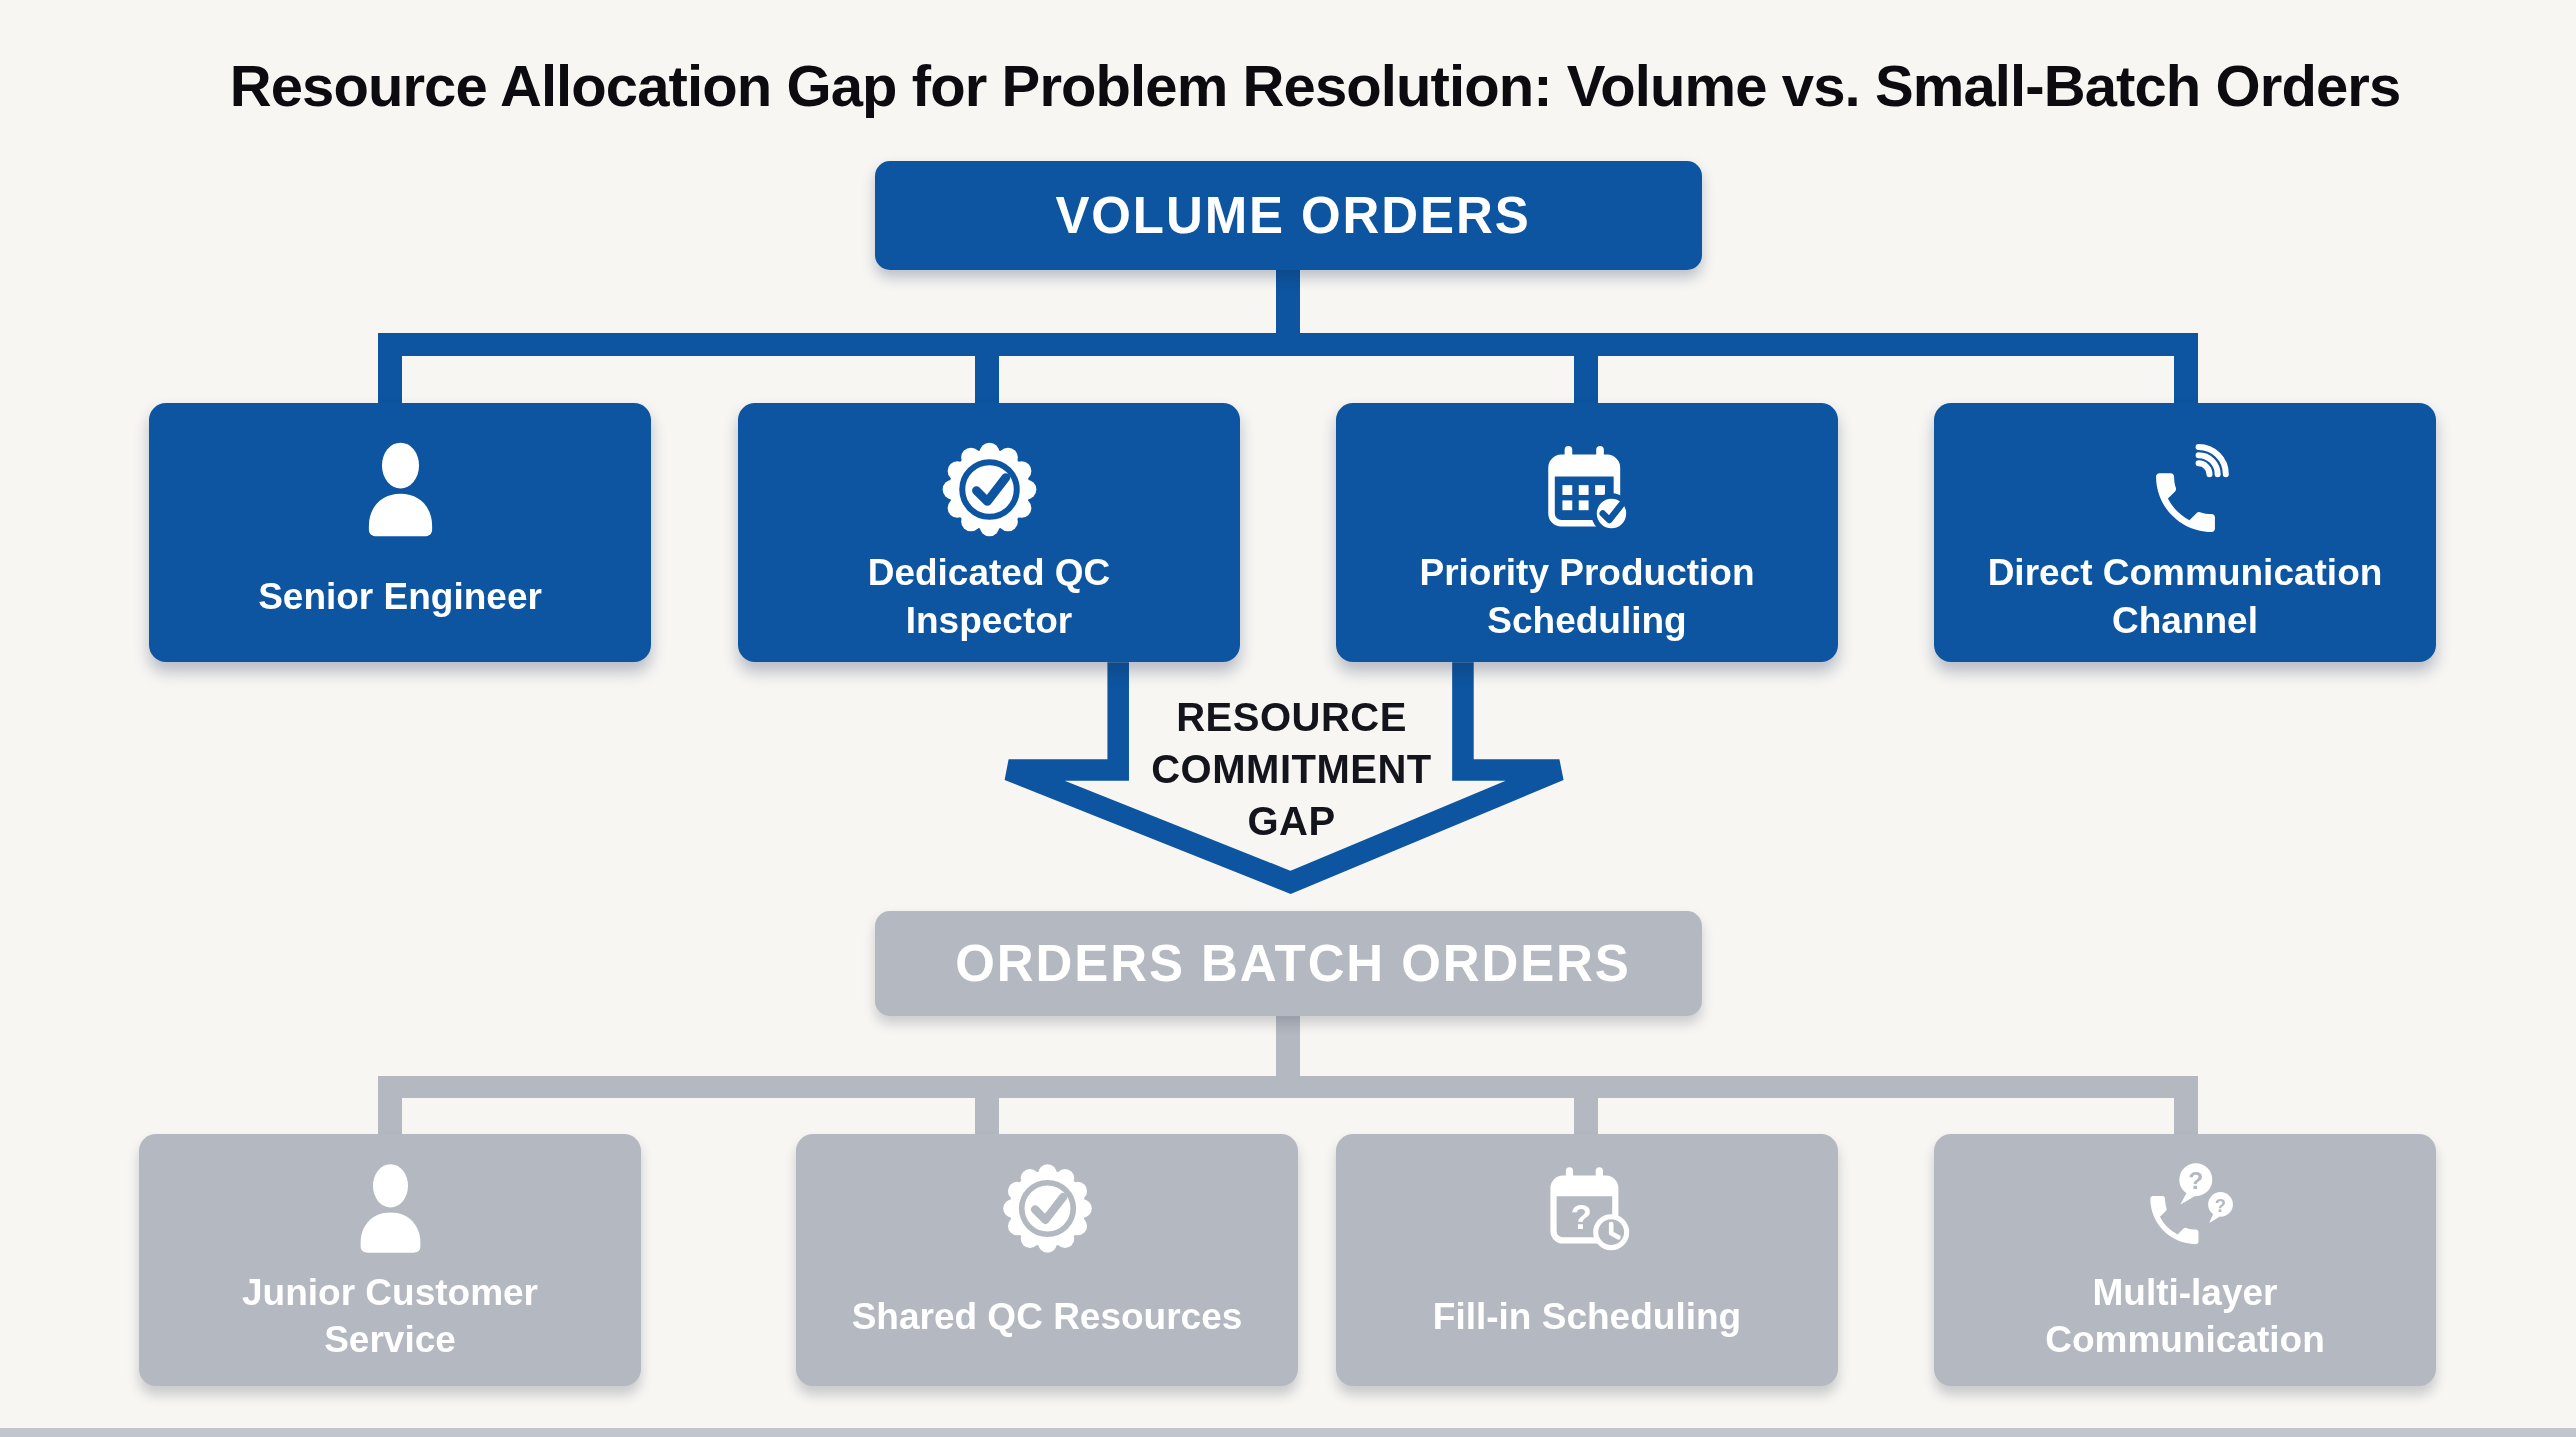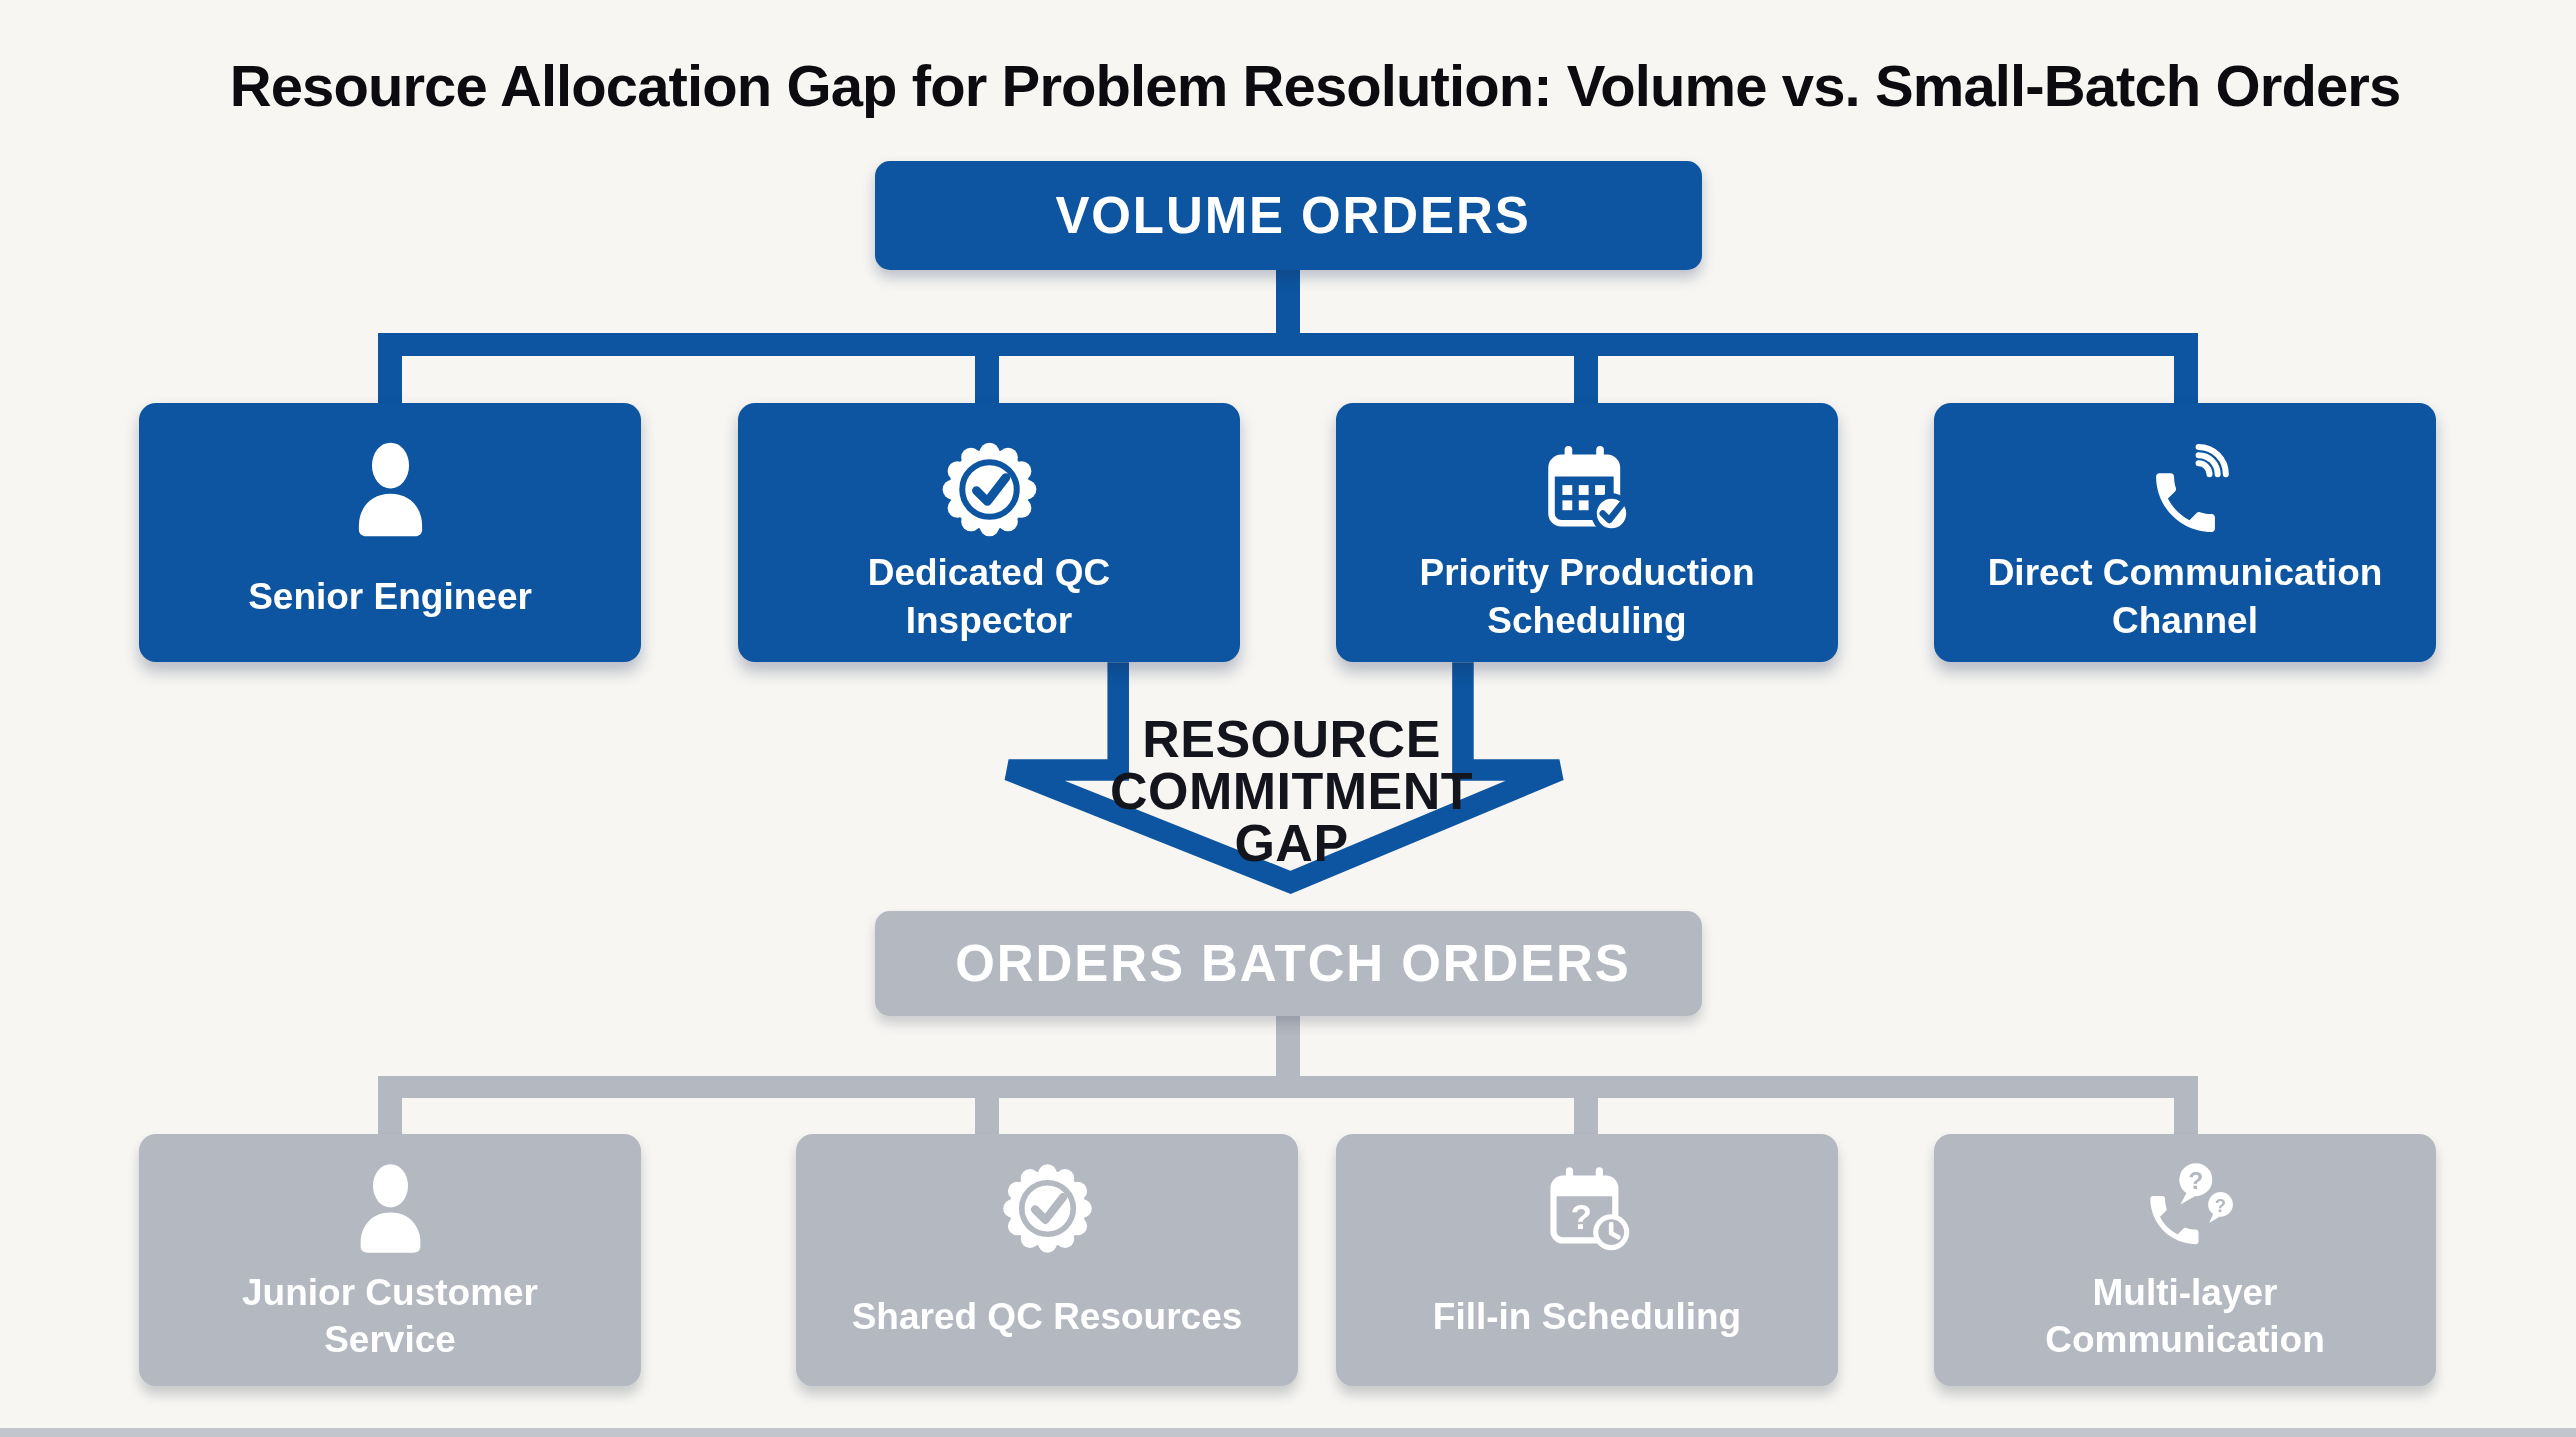--- a/index.html
+++ b/index.html
@@ -34,22 +34,22 @@
   .tone-blue{--accent:var(--blue);background:var(--blue);box-shadow:0 9.4px 15px rgba(20,40,80,.28);}
   .tone-gray{--accent:var(--gray);background:var(--gray);box-shadow:0 8.4px 11.2px rgba(60,65,80,.24);}
   .row-top .node{top:403px;height:259px;padding-top:32px;}
   .row-bottom .node{top:1134px;height:252px;padding-top:22.5px;}
   .node .icon{height:109px;width:109px;flex:none;}
   .row-bottom .node .icon{height:103px;width:103px;}
   .node .label{flex:1;display:flex;align-items:center;justify-content:center;
     font-size:37px;font-weight:600;line-height:1.28;white-space:pre-line;padding-bottom:13px;}
 
   .gap-arrow{position:absolute;left:973px;top:651px;width:637px;height:267px;}
-  .gap-label{position:absolute;left:1109px;top:713px;width:365px;text-align:center;
-    font-size:52px;font-weight:800;line-height:52px;letter-spacing:0.5px;color:var(--gap-text);white-space:pre-line;}
+  .gap-label{position:absolute;left:1109px;top:691px;width:365px;text-align:center;
+    font-size:40px;font-weight:800;line-height:52px;letter-spacing:0.5px;color:var(--gap-text);white-space:pre-line;}
 
   .bottom-strip{position:absolute;left:0;top:1428px;width:100%;height:9.4px;background:var(--strip);}
 
   svg text{font-family:"Liberation Sans",sans-serif;}
 </style>
 </head>
 <body>
 
 <div class="canvas">
 
@@ -72,21 +72,21 @@
   <svg class="gap-arrow" viewBox="0 0 680 285">
     <path d="M155 12 L155 127 L38 127 L339 247 L626 127 L523 127 L523 12" fill="var(--background)" stroke="var(--blue)" stroke-width="23" stroke-linejoin="miter"></path>
   </svg>
 
   <div class="hdr-box hdr-blue">
     <span>VOLUME ORDERS</span>
   </div>
 
   <div class="row-top">
 
-    <div class="node tone-blue" style="left:139px;">
+    <div class="node tone-blue" style="left:149px;">
       <svg class="icon" viewBox="0 0 100 100">
         <ellipse cx="50" cy="28" rx="17" ry="21" fill="#fff"></ellipse>
         <path d="M50 54 C68 54 79 67 79 83 L79 87 C79 91 76 93 72 93 L28 93 C24 93 21 91 21 87 L21 83 C21 67 32 54 50 54 Z" fill="#fff"></path>
       </svg>
       <div class="label">Senior Engineer</div>
     </div>
 
     <div class="node tone-blue" style="left:694px;margin-left:44px;">
       <svg class="icon" viewBox="0 0 100 100">
         <g fill="#fff">

